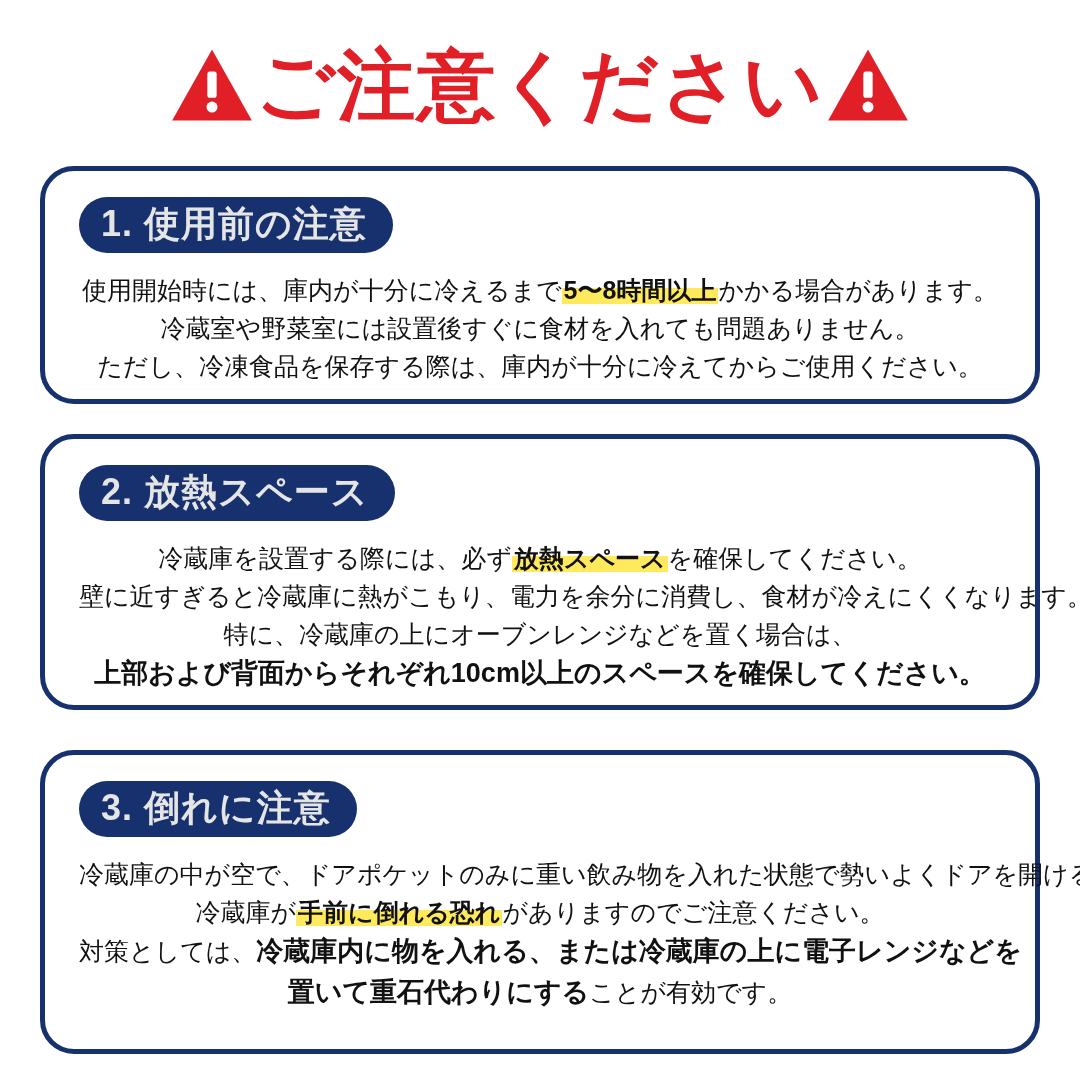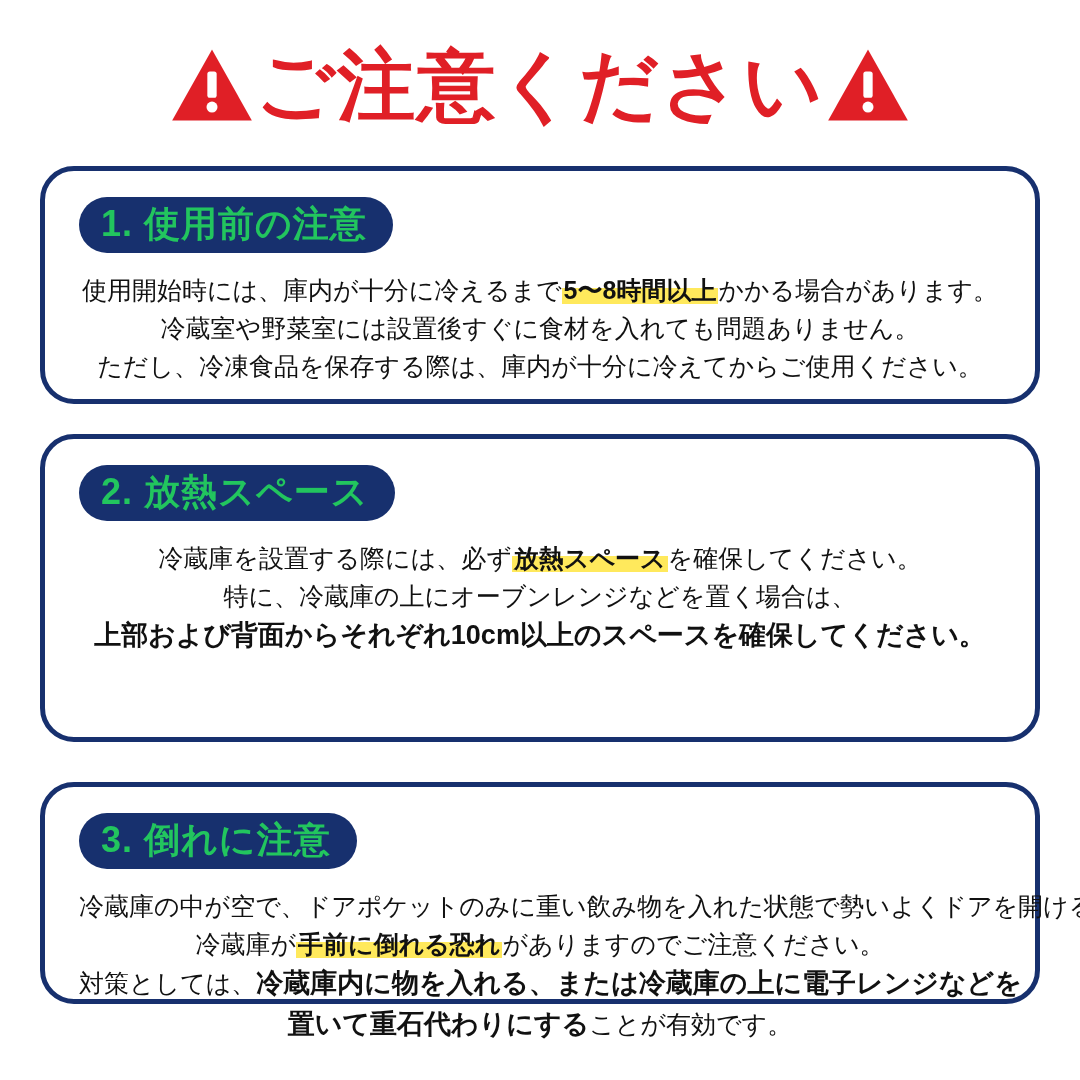--- a/index.html
+++ b/index.html
@@ -51,27 +51,27 @@
   .card {
     position: relative;
     border: 5px solid #17306e;
     border-radius: 34px;
     box-sizing: border-box;
     padding: 26px 34px 26px 34px;
     margin-bottom: 30px;
     background: #ffffff;
   }
   .card.s1 { height: 238px; }
-  .card.s2 { height: 308px; }
-  .card.s3 { height: 222px; margin-top: 40px; }
+  .card.s2 { height: 276px; }
+  .card.s3 { height: 304px; margin-top: 40px; }
 
   .badge {
     display: inline-block;
     background: #17306e;
-    color: #22c55e;
+    color: #e5e5e5;
     font-size: 36px;
     font-weight: bold;
     border-radius: 28px;
     padding: 9px 26px 11px 22px;
     line-height: 1;
     letter-spacing: 1px;
     margin-bottom: 18px;
   }
 
   .body-text {
@@ -131,20 +131,23 @@
     </div>
   </div>
 
   <div class="card s2">
     <div class="badge">2. 放熱スペース</div>
     <div class="body-text">
       <div class="line">
         <span>冷蔵庫を設置する際には、必ず</span><span class="hl">放熱スペース</span><span>を確保してください。</span>
       </div>
       <div class="line">
+        <span>壁に近すぎると冷蔵庫に熱がこもり、電力を余分に消費し、食材が冷えにくくなります。</span>
+      </div>
+      <div class="line">
         <span>特に、冷蔵庫の上にオーブンレンジなどを置く場合は、</span>
       </div>
       <div class="line">
         <span class="big">上部および背面からそれぞれ10cm以上のスペースを確保してください。</span>
       </div>
     </div>
   </div>
 
   <div class="card s3">
     <div class="badge">3. 倒れに注意</div>

